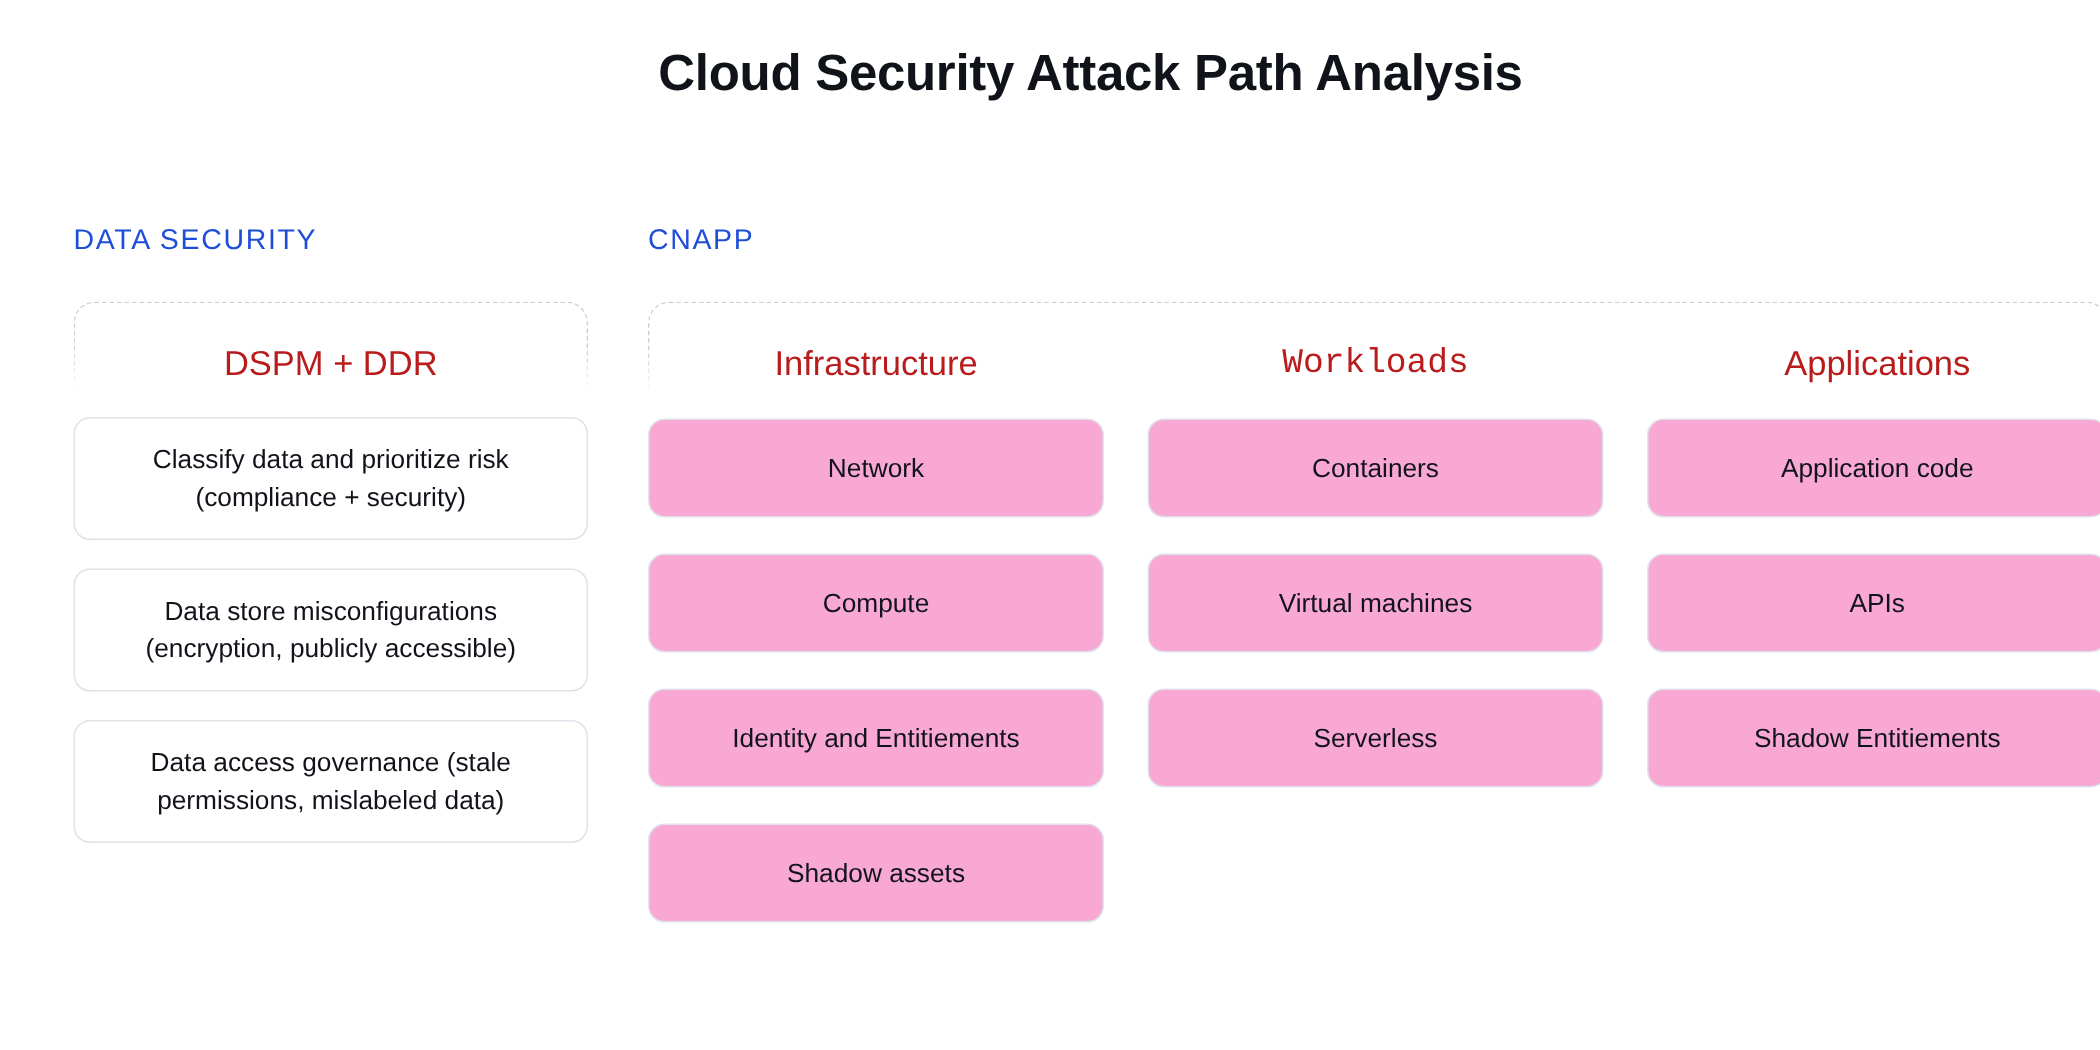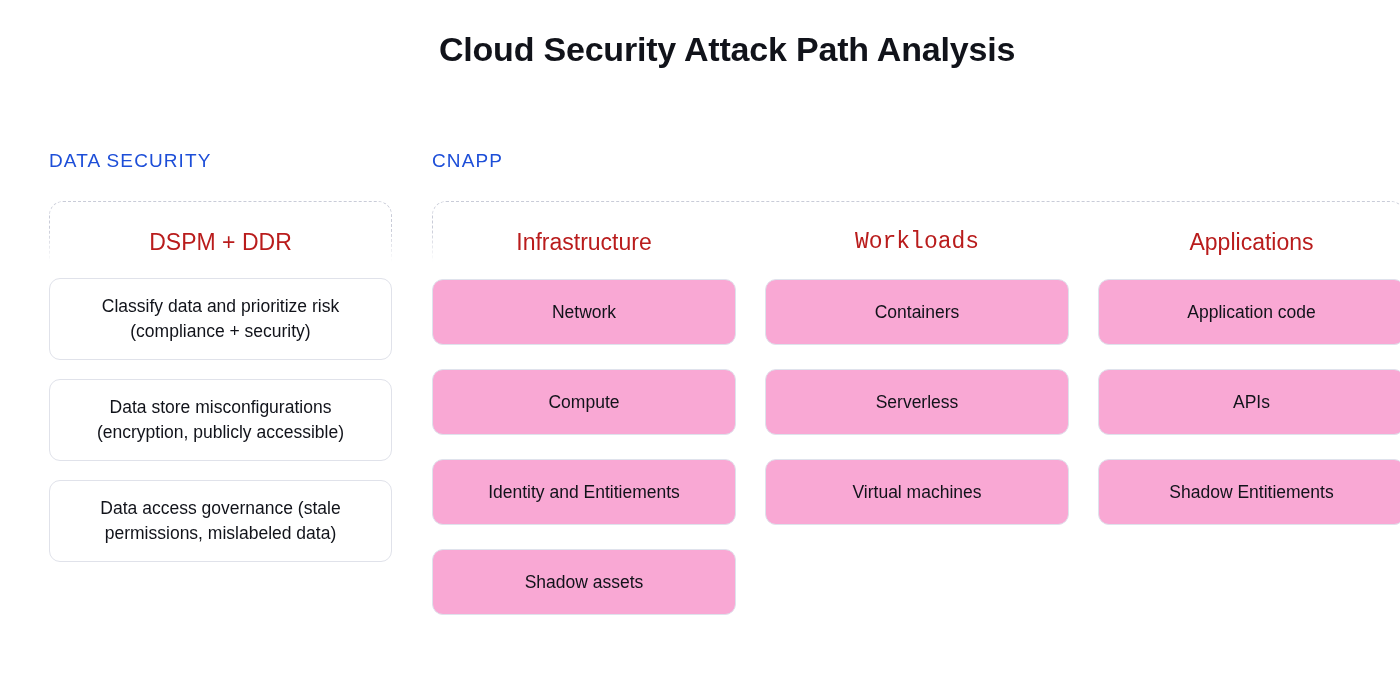--- a/index.html
+++ b/index.html
@@ -142,22 +142,22 @@
 
   <div class="column" id="col-infrastructure">
     <div class="card card-cnapp">Network</div>
     <div class="card card-cnapp">Compute</div>
     <div class="card card-cnapp">Identity and Entitiements</div>
     <div class="card card-cnapp">Shadow assets</div>
   </div>
 
   <div class="column" id="col-workloads">
     <div class="card card-cnapp">Containers</div>
+    <div class="card card-cnapp">Virtual machines</div>
     <div class="card card-cnapp">Serverless</div>
-    <div class="card card-cnapp">Virtual machines</div>
   </div>
 
   <div class="column" id="col-applications">
     <div class="card card-cnapp">Application code</div>
     <div class="card card-cnapp">APIs</div>
     <div class="card card-cnapp">Shadow Entitiements</div>
   </div>
 
 </div>
 

